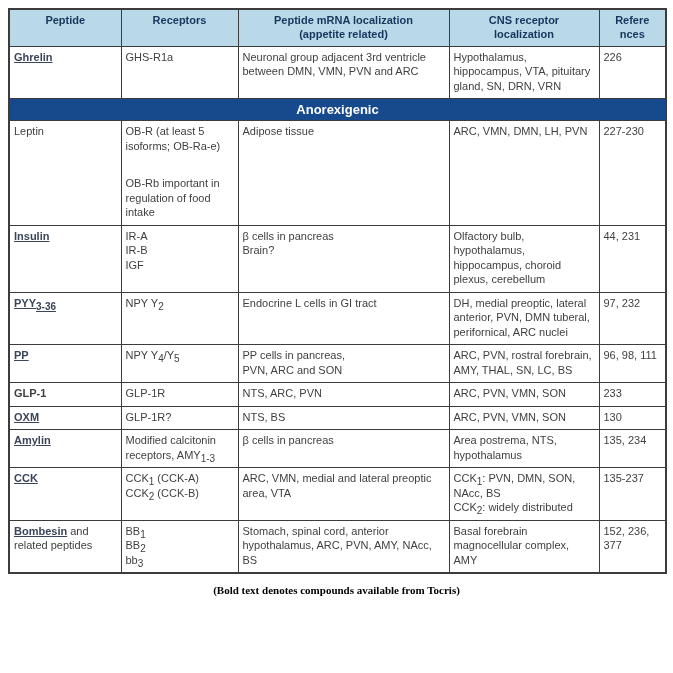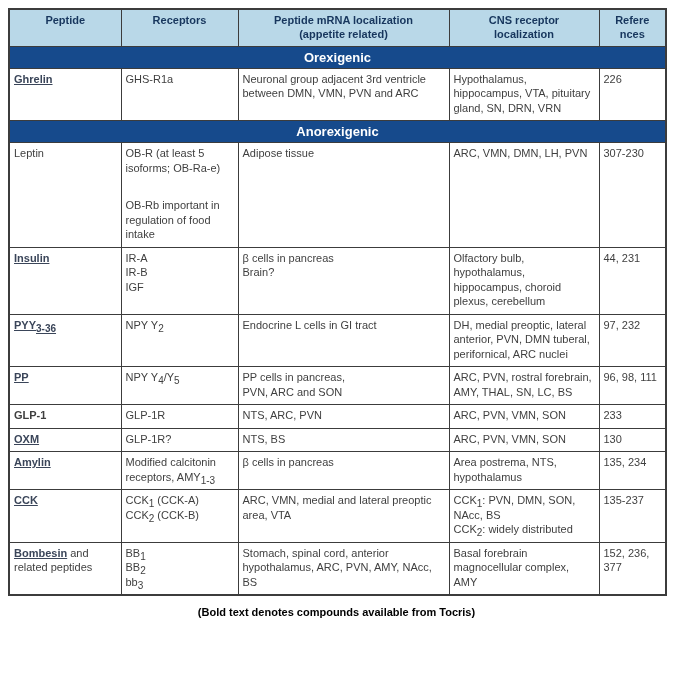--- a/index.html
+++ b/index.html
@@ -53,20 +53,21 @@
   .b { font-weight: 700; }
   .u { text-decoration: underline; }
   sub { font-size: 10px; line-height: 0; }
   .peptide-link { color: #3a4559; cursor: pointer; }
   .footer-note {
     text-align: center;
     font-size: 11px;
     font-weight: 700;
     color: #000000;
     margin-top: 10px;
+    font-family: Liberation Serif, serif;
   }
 </style>
 </head>
 <body>
 
 <div class="wrap">
   <table class="peptide-table">
     <colgroup>
       <col style="width:112px">
       <col style="width:117px">
@@ -78,23 +79,20 @@
         <tr>
           <th>Peptide</th>
           <th>Receptors</th>
           <th>Peptide mRNA localization (appetite related)</th>
           <th>CNS receptor localization</th>
           <th>References</th>
         </tr>
       </thead>
     <tbody>
         <tr>
-          <td colspan="5" class="section-td">Orexigenic</td>
-        </tr>
-        <tr>
           <td class="body-td">
             <div class="line"><span class="b u peptide-link">Ghrelin</span></div>
           </td>
           <td class="body-td">
             <div class="line"><span>GHS-R1a</span></div>
           </td>
           <td class="body-td">
             <div class="line"><span>Neuronal group adjacent 3rd ventricle between DMN, VMN, PVN and ARC</span></div>
           </td>
           <td class="body-td">
@@ -112,21 +110,21 @@
           <td class="body-td">
             <div class="line"><span>OB-R (at least 5 isoforms; OB-Ra-e)</span></div>
             <div class="line gap"><span>OB-Rb important in regulation of food intake</span></div>
           </td>
           <td class="body-td">
             <div class="line"><span>Adipose tissue</span></div>
           </td>
           <td class="body-td">
             <div class="line"><span>ARC, VMN, DMN, LH, PVN</span></div>
           </td>
-          <td class="body-td">307-230</td>
+          <td class="body-td">227-230</td>
         </tr>
         <tr>
           <td class="body-td">
             <div class="line"><span class="b u peptide-link">Insulin</span></div>
           </td>
           <td class="body-td">
             <div class="line"><span>IR-A</span></div>
             <div class="line"><span>IR-B</span></div>
             <div class="line"><span>IGF</span></div>
           </td>

